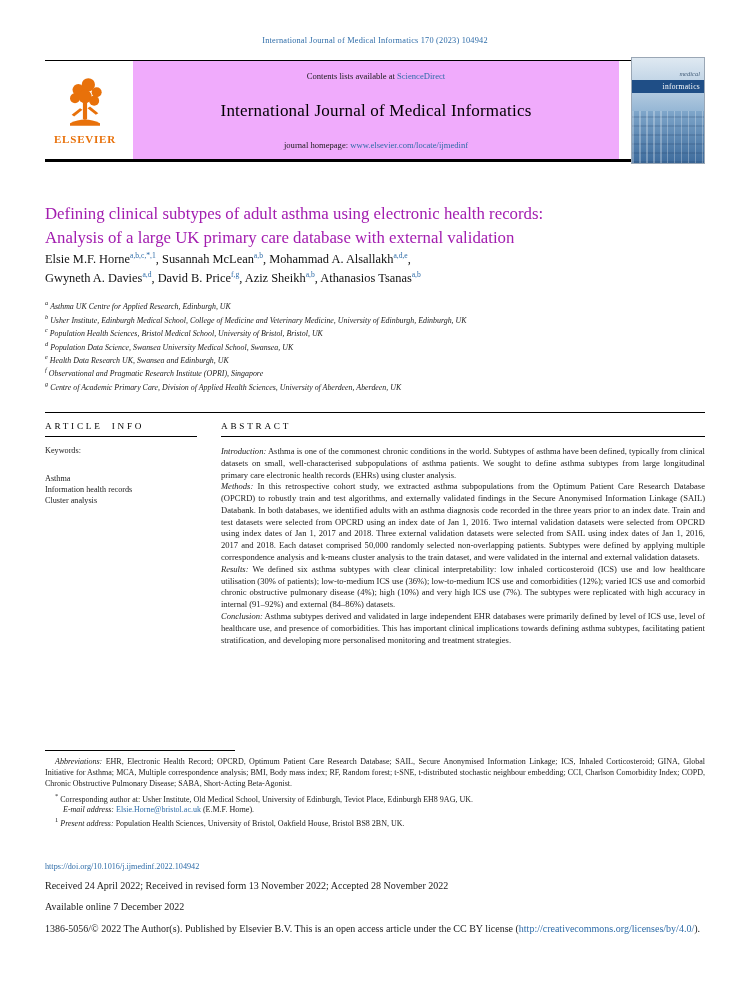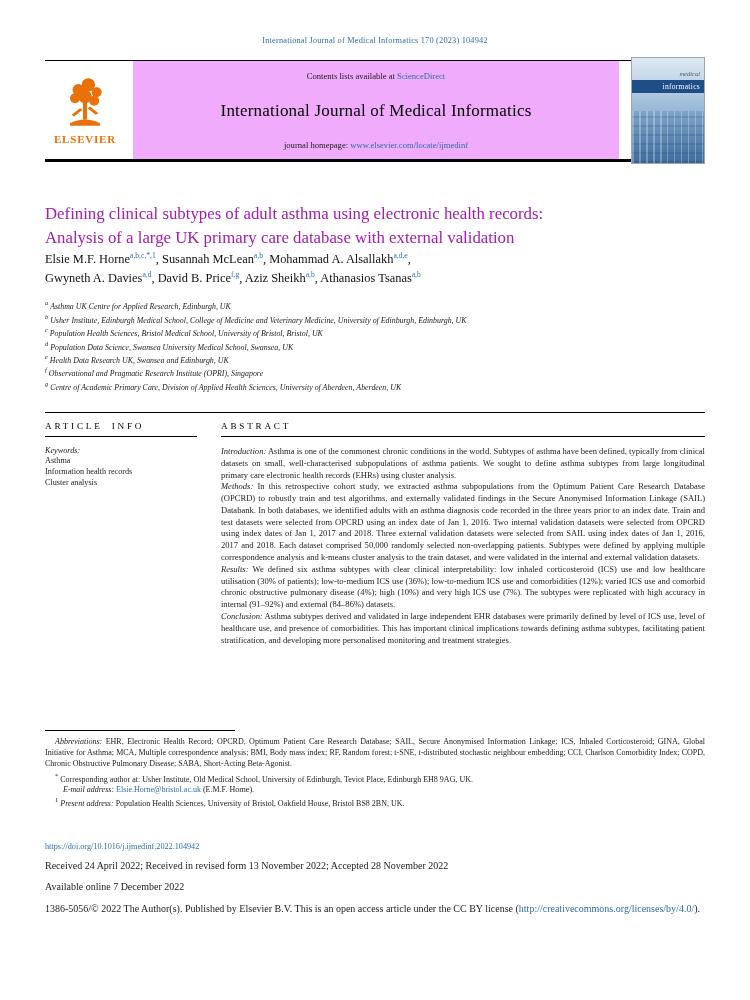--- a/index.html
+++ b/index.html
@@ -1,19 +1,19 @@
 <!DOCTYPE html>
 <html><head>
 <meta charset="utf-8">
 <style>
   * { margin:0; padding:0; box-sizing:border-box; }
   html,body { background:#fff; }
   .page {
     width:750px; height:1000px; margin:0 auto; background:#fff;
-    padding:36px 45px 84px 45px;
+    padding:36px 45px 64px 45px;
     font-family:"Liberation Serif","DejaVu Serif",serif;
     color:#1a1a1a;
     display:flex; flex-direction:column; overflow:hidden; position:relative;
   }
   a, .link { color:#2e6ca8; text-decoration:none; cursor:pointer; }
 
   
   .top-cite { text-align:center; font-size:8.3px; letter-spacing:0.2px; margin-bottom:15px; }
 
   
@@ -45,21 +45,21 @@
   .aff-text { font-style:italic; }
 
   .rule-full { border-top:1px solid #000; margin-top:19px; }
 
   
   .columns { display:flex; gap:24px; margin-top:8px; }
   .col-left { width:152px; flex:none; }
   .col-right { flex:1; }
   .col-heading { font-size:9.2px; color:#000; letter-spacing:0.3em; word-spacing:0.45em; }
   .col-rule { border:none; border-top:1px solid #000; margin:5px 0 9px; height:0; }
-  .kw-label { font-size:8.2px; font-style:italic; margin-bottom:1px; }
+  .kw-label { font-size:8.2px; margin-bottom:19px; }
   .kw-item { font-size:8.2px; line-height:1.32; }
   .abs-p { font-size:8.55px; line-height:1.38; text-align:justify; }
   .abs-label { font-style:italic; }
 
   .flex-spacer { flex:1 1 auto; min-height:10px; }
 
   
   .fn-sep { width:190px; border-top:1px solid #000; margin-bottom:6px; }
   .fn-abbrev { font-size:8px; line-height:1.36; text-align:justify; text-indent:10px; margin-bottom:2px; }
   .fn-note { font-size:8px; line-height:1.36; text-indent:10px; }

